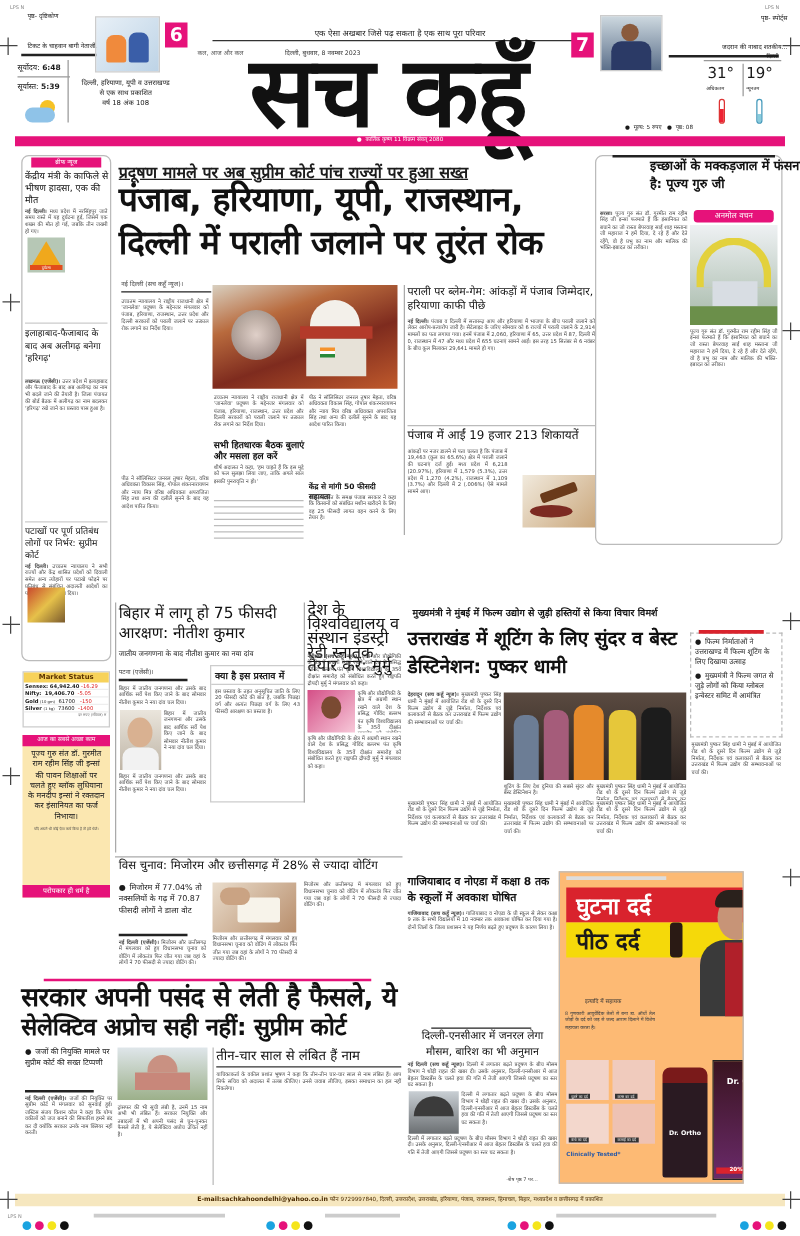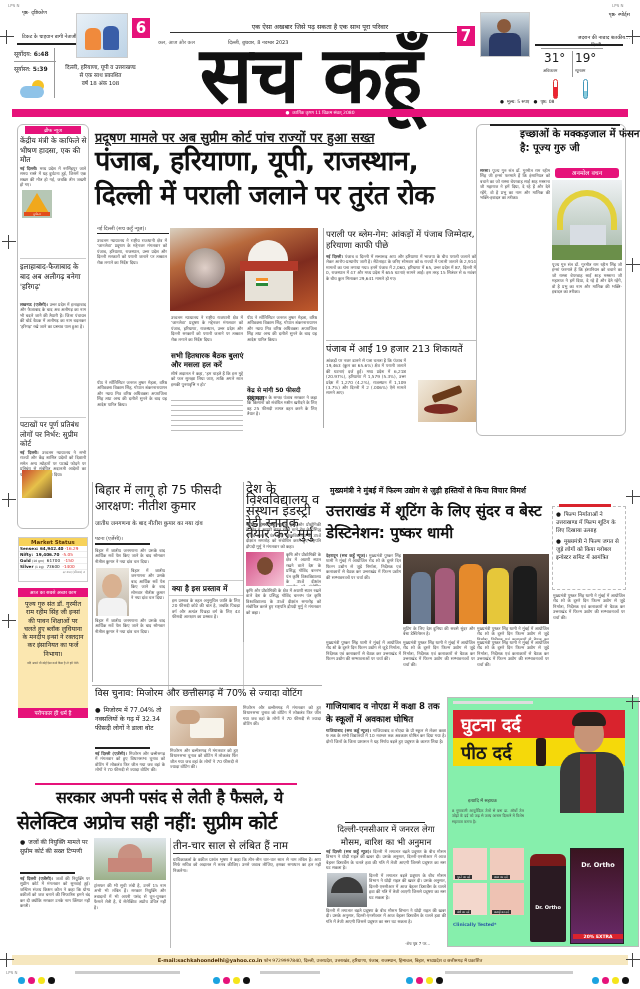--- a/index.html
+++ b/index.html
@@ -70,21 +70,21 @@
 <div class="abs" style="left:20px;top:80px;width:28px;height:18px;">
   <div style="position:absolute;left:12px;top:0;width:12px;height:12px;border-radius:50%;background:#f6c225;"></div>
   <div style="position:absolute;left:0;top:6px;width:24px;height:12px;border-radius:8px;background:#8fc3e8;"></div>
 </div>
 <div class="abs" style="left:58px;top:63px;width:85px;text-align:center;font-size:5.5px;line-height:8px;">
   <div>दिल्ली, हरियाणा, यूपी व उत्तराखण्ड</div>
   <div>से एक साथ प्रकाशित</div>
   <div>वर्ष 18 अंक 108</div>
 </div>
 
-<div class="abs" style="left:541px;top:48px;width:62px;height:60px;border-top:1px solid #999;">
+<div class="abs" style="left:563px;top:48px;width:62px;height:60px;border-top:1px solid #999;">
   <div style="position:absolute;right:2px;top:-8px;font-size:4.5px;">दिल्ली</div>
   <div style="position:absolute;left:3px;top:2px;font-size:12px;">31°</div>
   <div style="position:absolute;left:34px;top:2px;font-size:12px;">19°</div>
   <div class="rule" style="left:31px;top:2px;width:1px;height:26px;background:#999;"></div>
   <div style="position:absolute;left:2px;top:19px;font-size:4px;">अधिकतम</div>
   <div style="position:absolute;left:34px;top:19px;font-size:4px;">न्यूनतम</div>
   <div style="position:absolute;left:12px;top:30px;width:5px;height:20px;border:1px solid #d33;border-radius:3px;background:linear-gradient(0deg,#e23 60%,#fff 60%);"></div>
   <div style="position:absolute;left:42px;top:30px;width:5px;height:20px;border:1px solid #49b;border-radius:3px;background:linear-gradient(0deg,#8cd 40%,#fff 40%);"></div>
 </div>
 <div class="abs" style="left:500px;top:98px;font-size:4.5px;">
@@ -232,41 +232,41 @@
 <div class="abs tiny" style="left:95px;top:536px;font-size:5px;">पटना (एजेंसी)।</div>
 <div class="rule" style="left:95px;top:543px;width:55px;height:2px;"></div>
 <div class="abs tiny" style="left:95px;top:548px;width:70px;height:20px;overflow:hidden;">बिहार में जातीय जनगणना और उसके बाद आर्थिक सर्वे पेश किए जाने के बाद सोमवार नीतीश कुमार ने नया दांव चल दिया।</div>
 <div class="photo" style="left:96px;top:568px;width:33px;height:48px;background:linear-gradient(180deg,#eae5dc,#bfb5a6);">
   <div style="position:absolute;left:6px;top:6px;width:20px;height:24px;border-radius:50%;background:#d9b191;"></div>
   <div style="position:absolute;left:2px;top:30px;width:29px;height:18px;background:#f2f2f2;border-radius:8px 8px 0 0;"></div>
 </div>
 <div class="abs tiny" style="left:131px;top:568px;width:34px;height:50px;overflow:hidden;">बिहार में जातीय जनगणना और उसके बाद आर्थिक सर्वे पेश किए जाने के बाद सोमवार नीतीश कुमार ने नया दांव चल दिया।</div>
 <div class="abs tiny" style="left:95px;top:618px;width:70px;height:24px;overflow:hidden;">बिहार में जातीय जनगणना और उसके बाद आर्थिक सर्वे पेश किए जाने के बाद सोमवार नीतीश कुमार ने नया दांव चल दिया।</div>
 
-<div class="abs" style="left:168px;top:532px;width:76px;height:110px;border:1px solid #ccc;margin-top:48px;">
+<div class="abs" style="left:168px;top:532px;width:76px;height:110px;border:1px solid #ccc;">
   <div style="font-size:7.5px;padding:2px 3px;font-weight:bold;border-bottom:1px solid #ccc;">क्या है इस प्रस्ताव में</div>
   <div class="tiny" style="padding:2px 3px;height:90px;overflow:hidden;">इस प्रस्ताव के तहत अनुसूचित जाति के लिए 20 फीसदी कोटे की बात है, जबकि पिछड़ा वर्ग और अत्यंत पिछड़ा वर्ग के लिए 43 फीसदी आरक्षण का प्रस्ताव है।</div>
 </div>
 
 <div class="rule" style="left:243px;top:482px;width:1px;height:160px;background:#aaa;"></div>
 <div class="abs hd" style="left:246px;top:483px;width:78px;font-size:13px;line-height:11.2px;font-weight:normal;">देश के विश्वविद्यालय व संस्थान इंडस्ट्री रेडी स्नातक तैयार करें: मुर्मु</div>
 <div class="abs tiny" style="left:246px;top:522px;width:75px;height:36px;overflow:hidden;">
   <b>नैनीताल (सच कहूँ न्यूज)।</b>
   <span>कृषि और प्रौद्योगिकी के क्षेत्र में अग्रणी स्थान रखने वाले देश के प्रसिद्ध गोविंद बल्लभ पंत कृषि विश्वविद्यालय के 35वें दीक्षांत समारोह को संबोधित करते हुए राष्ट्रपति द्रौपदी मुर्मु ने मंगलवार को कहा।</span>
 </div>
 <div class="photo" style="left:246px;top:552px;width:38px;height:34px;background:linear-gradient(135deg,#d44f87,#f7c9d9);">
   <div style="position:absolute;left:11px;top:5px;width:16px;height:18px;border-radius:50%;background:#7a4a32;"></div>
 </div>
 <div class="abs tiny" style="left:286px;top:552px;width:35px;height:34px;overflow:hidden;">कृषि और प्रौद्योगिकी के क्षेत्र में अग्रणी स्थान रखने वाले देश के प्रसिद्ध गोविंद बल्लभ पंत कृषि विश्वविद्यालय के 35वें दीक्षांत समारोह को संबोधित करते हुए राष्ट्रपति द्रौपदी मुर्मु ने मंगलवार को कहा।</div>
 <div class="abs tiny" style="left:246px;top:588px;width:75px;height:52px;overflow:hidden;">कृषि और प्रौद्योगिकी के क्षेत्र में अग्रणी स्थान रखने वाले देश के प्रसिद्ध गोविंद बल्लभ पंत कृषि विश्वविद्यालय के 35वें दीक्षांत समारोह को संबोधित करते हुए राष्ट्रपति द्रौपदी मुर्मु ने मंगलवार को कहा।</div>
 
 <div class="rule" style="left:92px;top:685px;width:230px;height:1px;background:#aaa;"></div>
-<div class="abs hd" style="left:95px;top:686px;width:230px;font-size:9.3px;line-height:13px;white-space:nowrap;font-weight:normal;">विस चुनाव: मिजोरम और छत्तीसगढ़ में 70% से ज्यादा वोटिंग</div>
+<div class="abs hd" style="left:95px;top:686px;width:230px;font-size:9.3px;line-height:13px;white-space:nowrap;font-weight:normal;">विस चुनाव: मिजोरम और छत्तीसगढ़ में 28% से ज्यादा वोटिंग</div>
 <div class="abs" style="left:95px;top:706px;width:70px;font-size:6.4px;line-height:8.8px;">
-  <span class="bullet">मिजोरम में 77.04% तो नक्सलियों के गढ़ में 32.34 फीसदी लोगों ने डाला वोट</span>
+  <span class="bullet">मिजोरम में 77.04% तो नक्सलियों के गढ़ में 70.87 फीसदी लोगों ने डाला वोट</span>
 </div>
 <div class="rule" style="left:95px;top:747px;width:55px;height:2px;"></div>
 <div class="abs tiny" style="left:95px;top:751px;width:70px;height:22px;overflow:hidden;">
   <b>नई दिल्ली (एजेंसी)।</b>
   <span>मिजोरम और छत्तीसगढ़ में मंगलवार को हुए विधानसभा चुनाव को वोटिंग में लोकतंत्र फिर जीत गया जब वहां के लोगों ने 70 फीसदी से ज्यादा वोटिंग की।</span>
 </div>
 <div class="photo" style="left:170px;top:706px;width:67px;height:40px;background:linear-gradient(135deg,#e9dccb,#b88e6c);">
   <div style="position:absolute;left:20px;top:12px;width:34px;height:20px;background:#f7f3ea;border-radius:2px;"></div>
   <div style="position:absolute;left:6px;top:4px;width:24px;height:14px;background:#caa383;border-radius:8px;"></div>
 </div>
@@ -313,21 +313,21 @@
   <b>नई दिल्ली (सच कहूँ न्यूज)।</b>
   <span>दिल्ली में लगातार बढ़ते प्रदूषण के बीच मौसम विभाग ने थोड़ी राहत की खबर दी। उसके अनुसार, दिल्ली-एनसीआर में आज बेहतर डिस्टर्बेंस के चलते हवा की गति में तेजी आएगी जिससे प्रदूषण का स्तर घट सकता है।</span>
 </div>
 <div class="photo" style="left:327px;top:873px;width:40px;height:34px;background:linear-gradient(180deg,#c9cfd4,#6b6f72);">
   <div style="position:absolute;left:4px;top:4px;width:32px;height:16px;border-radius:16px 16px 0 0;background:#3b3b3b;"></div>
 </div>
 <div class="abs tiny" style="left:369px;top:873px;width:77px;height:34px;overflow:hidden;">दिल्ली में लगातार बढ़ते प्रदूषण के बीच मौसम विभाग ने थोड़ी राहत की खबर दी। उसके अनुसार, दिल्ली-एनसीआर में आज बेहतर डिस्टर्बेंस के चलते हवा की गति में तेजी आएगी जिससे प्रदूषण का स्तर घट सकता है।</div>
 <div class="abs tiny" style="left:326px;top:908px;width:120px;height:36px;overflow:hidden;">दिल्ली में लगातार बढ़ते प्रदूषण के बीच मौसम विभाग ने थोड़ी राहत की खबर दी। उसके अनुसार, दिल्ली-एनसीआर में आज बेहतर डिस्टर्बेंस के चलते हवा की गति में तेजी आएगी जिससे प्रदूषण का स्तर घट सकता है।</div>
 <div class="abs tiny" style="left:405px;top:941px;font-size:4px;">-शेष पृष्ठ 7 पर...</div>
 
-<div class="abs" style="left:447px;top:697px;width:192px;height:250px;border:1px solid #bbb;background:#86efac;overflow:hidden;">
+<div class="abs" style="left:447px;top:697px;width:148px;height:250px;border:1px solid #bbb;background:#fdba74;overflow:hidden;">
   <div style="position:absolute;left:5px;top:3px;width:80px;height:3px;background:#ddd;"></div>
   <div style="position:absolute;left:5px;top:12px;width:172px;height:28px;background:#d9232d;">
     <div style="position:absolute;left:8px;top:2px;color:#fff;font-size:18px;font-weight:bold;white-space:nowrap;">घुटना दर्द</div>
   </div>
   <div style="position:absolute;left:5px;top:40px;width:172px;height:28px;background:#f5d90a;">
     <div style="position:absolute;left:8px;top:2px;color:#1a1a1a;font-size:18px;font-weight:bold;white-space:nowrap;">पीठ दर्द</div>
   </div>
   <div style="position:absolute;left:108px;top:10px;width:70px;height:105px;">
     <div style="position:absolute;left:18px;top:8px;width:30px;height:36px;border-radius:50%;background:#c79477;"></div>
     <div style="position:absolute;left:16px;top:4px;width:34px;height:14px;border-radius:14px 14px 4px 4px;background:#2a211c;"></div>
@@ -356,21 +356,21 @@
     <div style="position:absolute;left:2px;top:50px;width:32px;text-align:center;color:#fff;font-size:5px;font-weight:bold;">Dr. Ortho</div>
   </div>
   <div style="position:absolute;left:122px;top:150px;width:54px;height:96px;background:linear-gradient(180deg,#3a1420,#6a2a6a);border:1px solid #222;">
     <div style="position:absolute;left:2px;top:12px;width:50px;text-align:center;color:#fff;font-size:6.5px;font-weight:bold;">Dr. Ortho</div>
     <div style="position:absolute;left:2px;bottom:4px;width:50px;text-align:center;color:#fff;background:#d9232d;font-size:4.5px;font-weight:bold;">20% EXTRA</div>
   </div>
 </div>
 <div class="crop-mark" style="left:626px;top:695px;"></div>
 
 <div class="rule pink" style="left:35px;top:783px;width:262px;height:2px;"></div>
-<div class="abs hd" style="left:17px;top:786px;width:305px;font-size:16px;line-height:24px;white-space:nowrap;letter-spacing:-0.3px;text-align:center;">सरकार अपनी पसंद से लेती है फैसले, ये</div>
+<div class="abs hd" style="left:17px;top:786px;width:305px;font-size:21px;line-height:24px;white-space:nowrap;letter-spacing:-0.3px;">सरकार अपनी पसंद से लेती है फैसले, ये</div>
 <div class="abs hd" style="left:17px;top:810px;width:305px;font-size:19px;line-height:24px;white-space:nowrap;letter-spacing:-0.3px;">सेलेक्टिव अप्रोच सही नहीं: सुप्रीम कोर्ट</div>
 
 <div class="abs" style="left:20px;top:838px;width:70px;font-size:6px;line-height:8.5px;">
   <span class="bullet">जजों की नियुक्ति मामले पर सुप्रीम कोर्ट की सख्त टिप्पणी</span>
 </div>
 <div class="rule" style="left:20px;top:872px;width:55px;height:2px;"></div>
 <div class="abs tiny" style="left:20px;top:876px;width:70px;height:72px;overflow:hidden;">
   <b>नई दिल्ली (एजेंसी)।</b>
   <span>जजों की नियुक्ति पर सुप्रीम कोर्ट में मंगलवार को सुनवाई हुई। जस्टिस संजय किशन कौल ने कहा कि योग्य वकीलों को जज बनाने की सिफारिश हमने बंद कर दी क्योंकि सरकार उनके नाम क्लियर नहीं करती।</span>
 </div>

